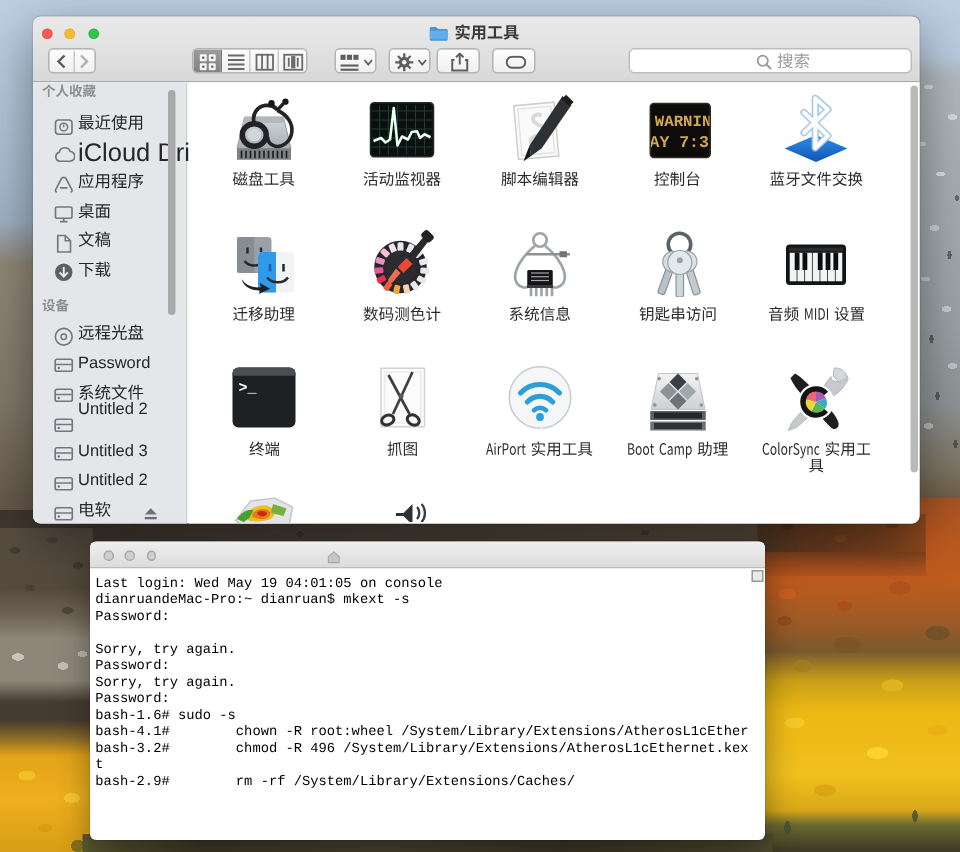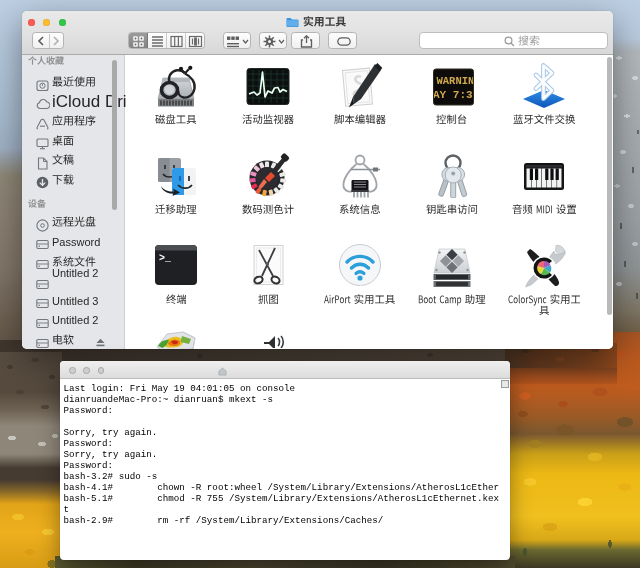--- a/index.html
+++ b/index.html
@@ -780,28 +780,28 @@
     <div class="abs" style="left:60px;top:361px;width:450px;height:198.5px;border-radius:4px;background:#fff;box-shadow:0 8px 22px rgba(0,0,0,0.38),0 0 1px rgba(0,0,0,0.4)">
       <div class="abs" style="left:0;top:0;width:100%;height:18px;border-radius:4px 4px 0 0;background:linear-gradient(180deg,#efefef,#dcdcdc);border-bottom:1px solid #bcbcbc">
         <div class="abs" style="left:9.25px;top:6px;width:6.5px;height:6.5px;border-radius:50%;background:#cfcfcf;border:1px solid #a8a8a8"></div>
         <div class="abs" style="left:23.25px;top:6px;width:6.5px;height:6.5px;border-radius:50%;background:#cfcfcf;border:1px solid #a8a8a8"></div>
         <div class="abs" style="left:37.75px;top:6px;width:6.5px;height:6.5px;border-radius:50%;background:#cfcfcf;border:1px solid #a8a8a8"></div>
         <svg class="abs" style="left:158px;top:5.5px" width="9" height="9" viewBox="0 0 10 10">
           <path d="M1,4.5 L5,1 L9,4.5 L9,9 L1,9 Z" fill="#c2c6ca" stroke="#a2a8ac" stroke-width="0.8"></path>
         </svg>
       </div>
       <div class="abs" style="left:3.5px;top:21.5px;font-family:'Liberation Mono',monospace;font-size:9.2px;line-height:11px;color:#000">
-        <div style="height:11px;white-space:pre">Last login: Fri May 19 04:01:05 on console</div>
+        <div style="height:11px;white-space:pre">Last login: Wed May 19 04:01:05 on console</div>
         <div style="height:11px;white-space:pre">dianruandeMac-Pro:~ dianruan$ mkext -s</div>
         <div style="height:11px;white-space:pre">Password:</div>
         <div style="height:11px;white-space:pre">&nbsp;</div>
         <div style="height:11px;white-space:pre">Sorry, try again.</div>
         <div style="height:11px;white-space:pre">Password:</div>
         <div style="height:11px;white-space:pre">Sorry, try again.</div>
         <div style="height:11px;white-space:pre">Password:</div>
-        <div style="height:11px;white-space:pre">bash-3.2# sudo -s</div>
+        <div style="height:11px;white-space:pre">bash-1.6# sudo -s</div>
         <div style="height:11px;white-space:pre">bash-4.1#        chown -R root:wheel /System/Library/Extensions/AtherosL1cEther</div>
-        <div style="height:11px;white-space:pre">bash-5.1#        chmod -R 755 /System/Library/Extensions/AtherosL1cEthernet.kex</div>
+        <div style="height:11px;white-space:pre">bash-3.2#        chmod -R 496 /System/Library/Extensions/AtherosL1cEthernet.kex</div>
         <div style="height:11px;white-space:pre">t</div>
         <div style="height:11px;white-space:pre">bash-2.9#        rm -rf /System/Library/Extensions/Caches/</div>
       </div>
       <div class="abs" style="left:441px;top:19px;width:8px;height:8px;border:1px solid #9a9a9a;background:#e8e8e8"></div>
     </div>
 </div>
 </body></html>

